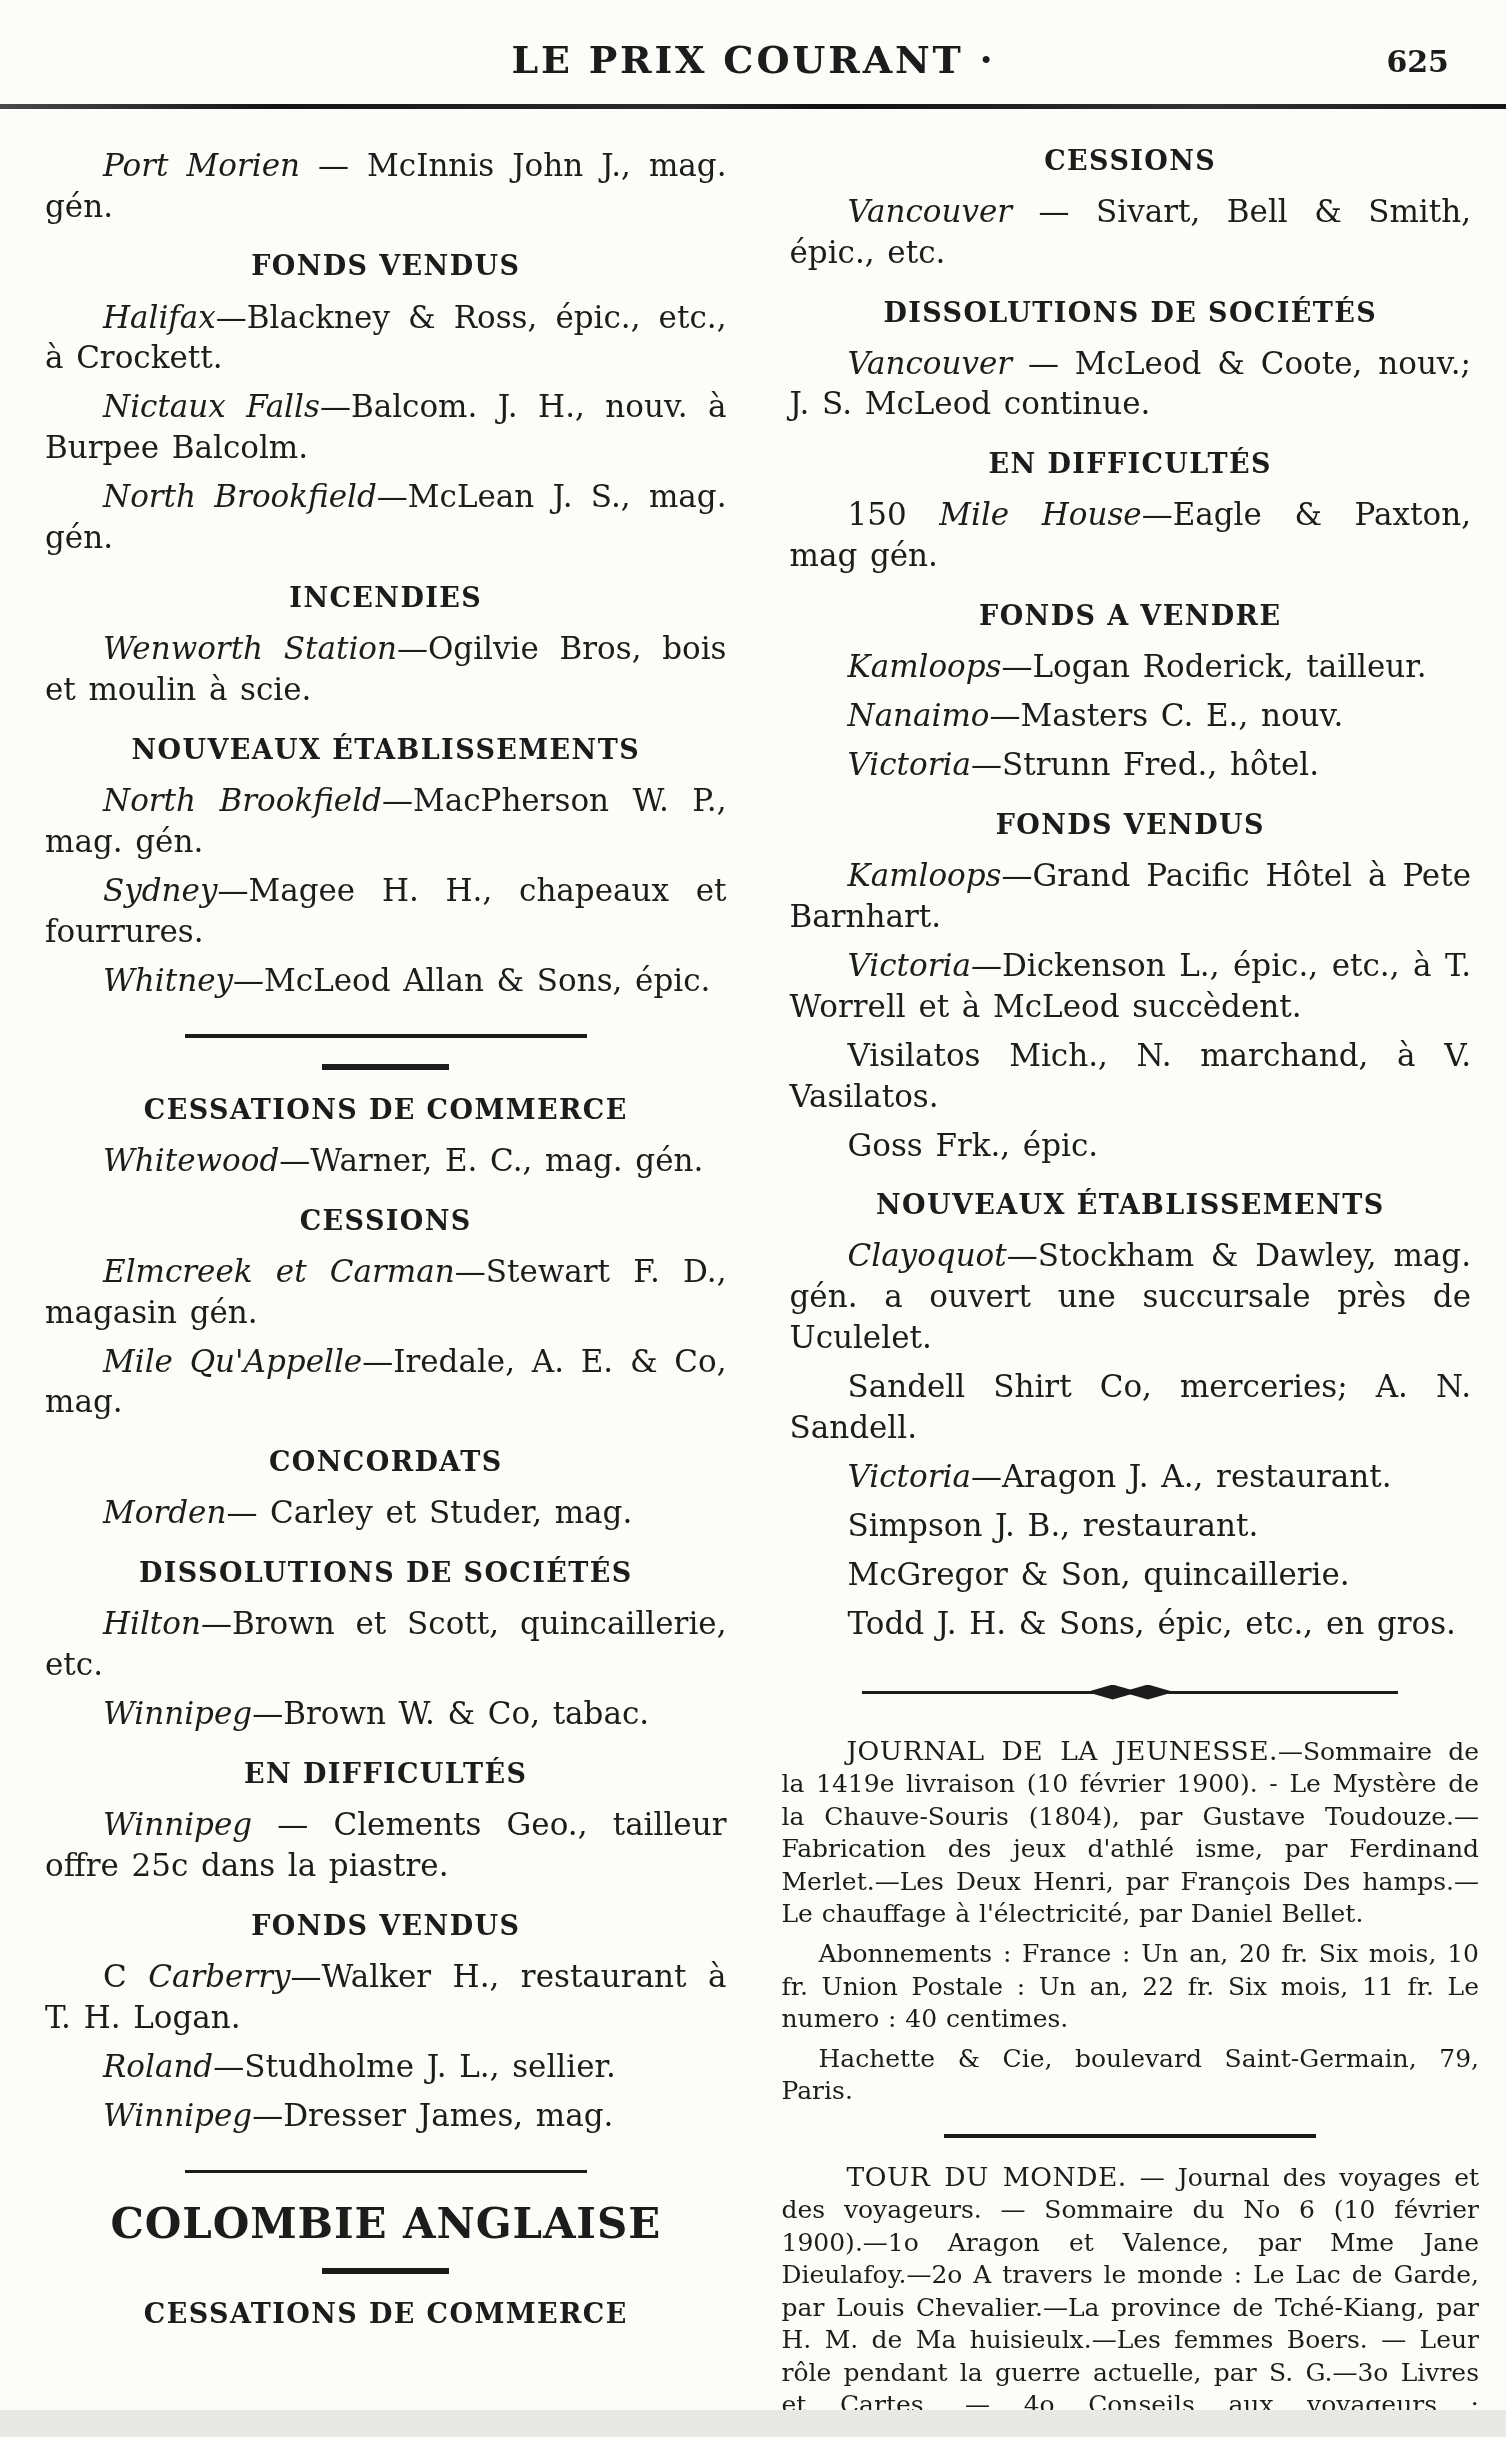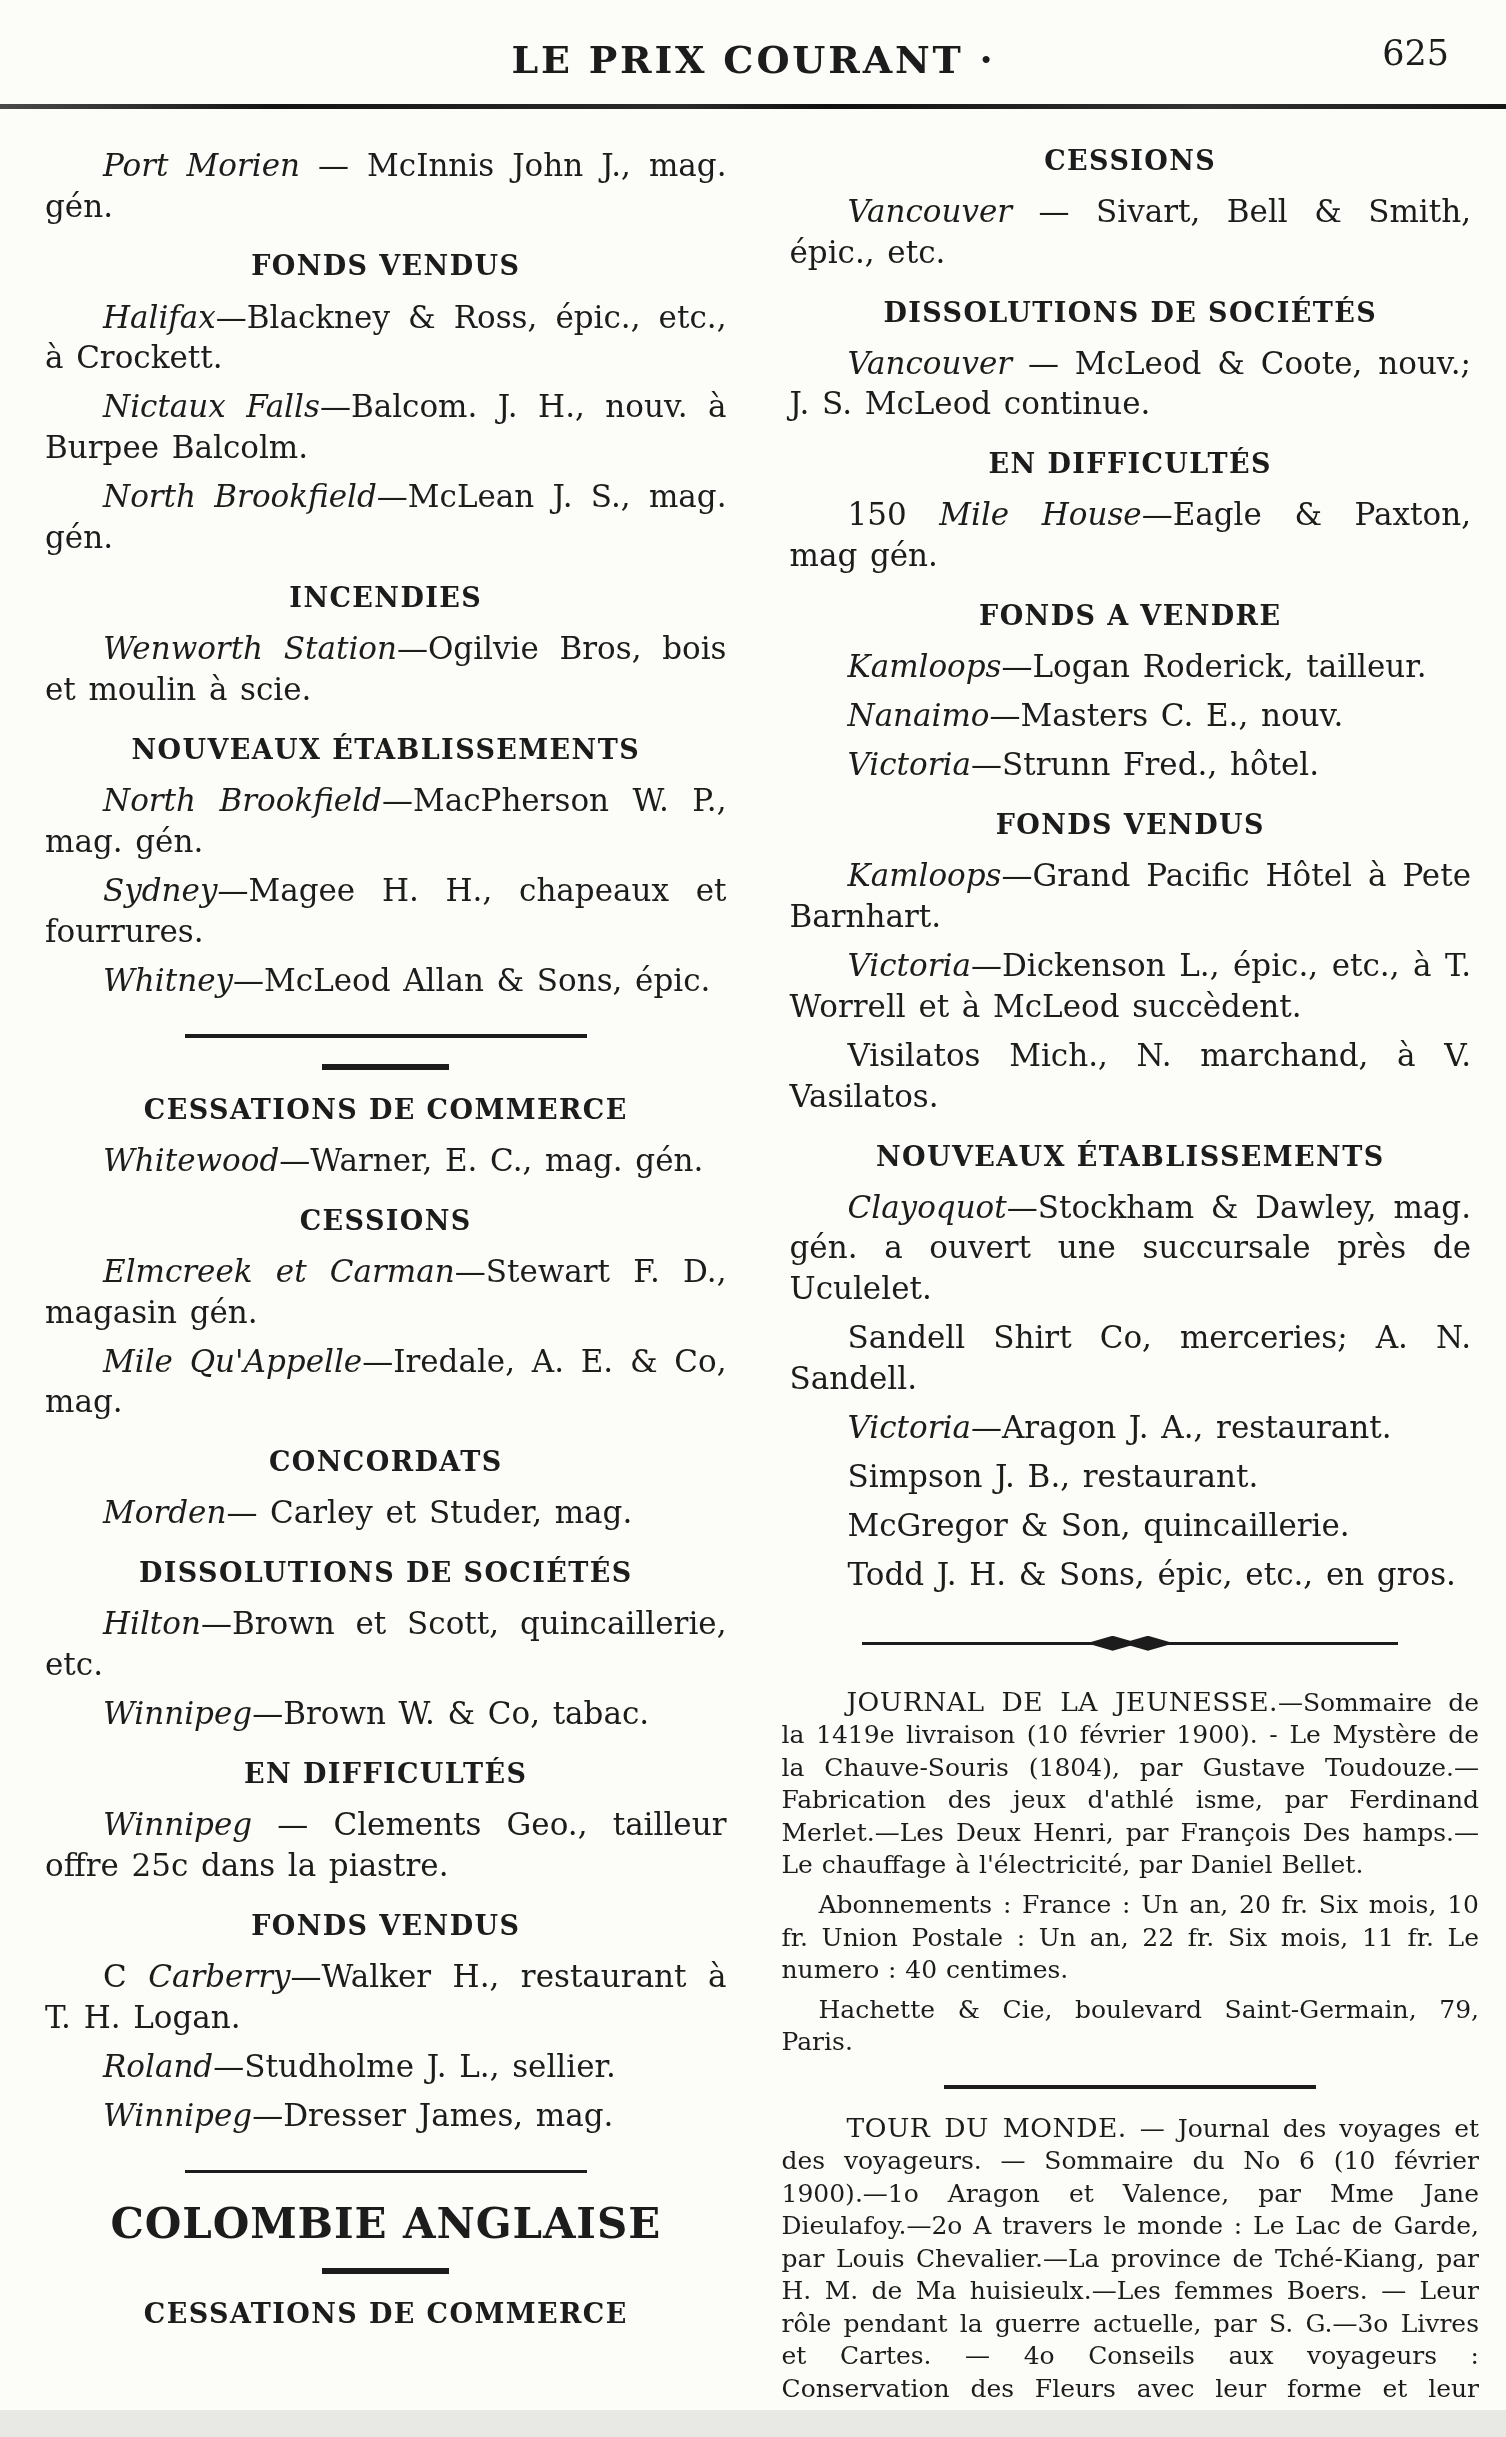--- a/index.html
+++ b/index.html
@@ -5,21 +5,21 @@
   :root { --ink:#1c1c1c; --paper:#fcfcf9; }
   * { box-sizing: border-box; }
   html,body { margin:0; padding:0; background:#e8e8e4; }
   .page {
     position:relative; width:1507px; height:2410px; margin:0 auto;
     background:var(--paper); color:var(--ink); overflow:hidden;
     font-family:"DejaVu Serif", serif;
   }
   header { position:relative; padding-top:37px; text-align:center; }
   .title { display:inline-block; font-size:38px; font-weight:bold; letter-spacing:2.8px; }
-  .pageno { position:absolute; right:58px; top:33px; font-size:35px; font-weight:normal; }
+  .pageno { position:absolute; right:58px; top:44px; font-size:30px; font-weight:bold; }
   .header-rule {
     margin-top:22.3px; height:4.7px; width:100%;
     background:linear-gradient(90deg,#4a4a4a,#141414 18%,#2b2b2b 45%,#101010 55%,#333 80%,#161616);
   }
   .columns { display:flex; gap:47px; padding:32px 28px 0 37px; }
   .col { width:50%; }
   .col > :first-child { margin-top:3.7px; }
 
   .entry {
     font-size:31px; line-height:1.32; margin:8px; text-indent:58px;
@@ -105,20 +105,21 @@
         <h3 class="heading">EN DIFFICULTÉS</h3>
         <p class="entry"><span class="pre">150 </span><span class="loc">Mile House</span><span class="rest">—Eagle &amp; Paxton, mag gén.</span></p>
         <h3 class="heading">FONDS A VENDRE</h3>
         <p class="entry"><span class="loc">Kamloops</span><span class="rest">—Logan Roderick, tailleur.</span></p>
         <p class="entry"><span class="loc">Nanaimo</span><span class="rest">—Masters C. E., nouv.</span></p>
         <p class="entry"><span class="loc">Victoria</span><span class="rest">—Strunn Fred., hôtel.</span></p>
         <h3 class="heading">FONDS VENDUS</h3>
         <p class="entry"><span class="loc">Kamloops</span><span class="rest">—Grand Pacific Hôtel à Pete Barnhart.</span></p>
         <p class="entry"><span class="loc">Victoria</span><span class="rest">—Dickenson L., épic., etc., à T. Worrell et à McLeod succèdent.</span></p>
         <p class="entry"><span class="rest">Visilatos Mich., N. marchand, à V. Vasilatos.</span></p>
+        <p class="entry"><span class="rest">Goss Frk., épic.</span></p>
         <h3 class="heading">NOUVEAUX ÉTABLISSEMENTS</h3>
         <p class="entry"><span class="loc">Clayoquot</span><span class="rest">—Stockham &amp; Dawley, mag. gén. a ouvert une succursale près de Uculelet.</span></p>
         <p class="entry"><span class="rest">Sandell Shirt Co, merceries; A. N. Sandell.</span></p>
         <p class="entry"><span class="loc">Victoria</span><span class="rest">—Aragon J. A., restaurant.</span></p>
         <p class="entry"><span class="rest">Simpson J. B., restaurant.</span></p>
         <p class="entry"><span class="rest">McGregor &amp; Son, quincaillerie.</span></p>
         <p class="entry"><span class="rest">Todd J. H. &amp; Sons, épic, etc., en gros.</span></p>
         <div class="divider ornament">
           <span class="oline"></span>
           <span class="dia"></span>

